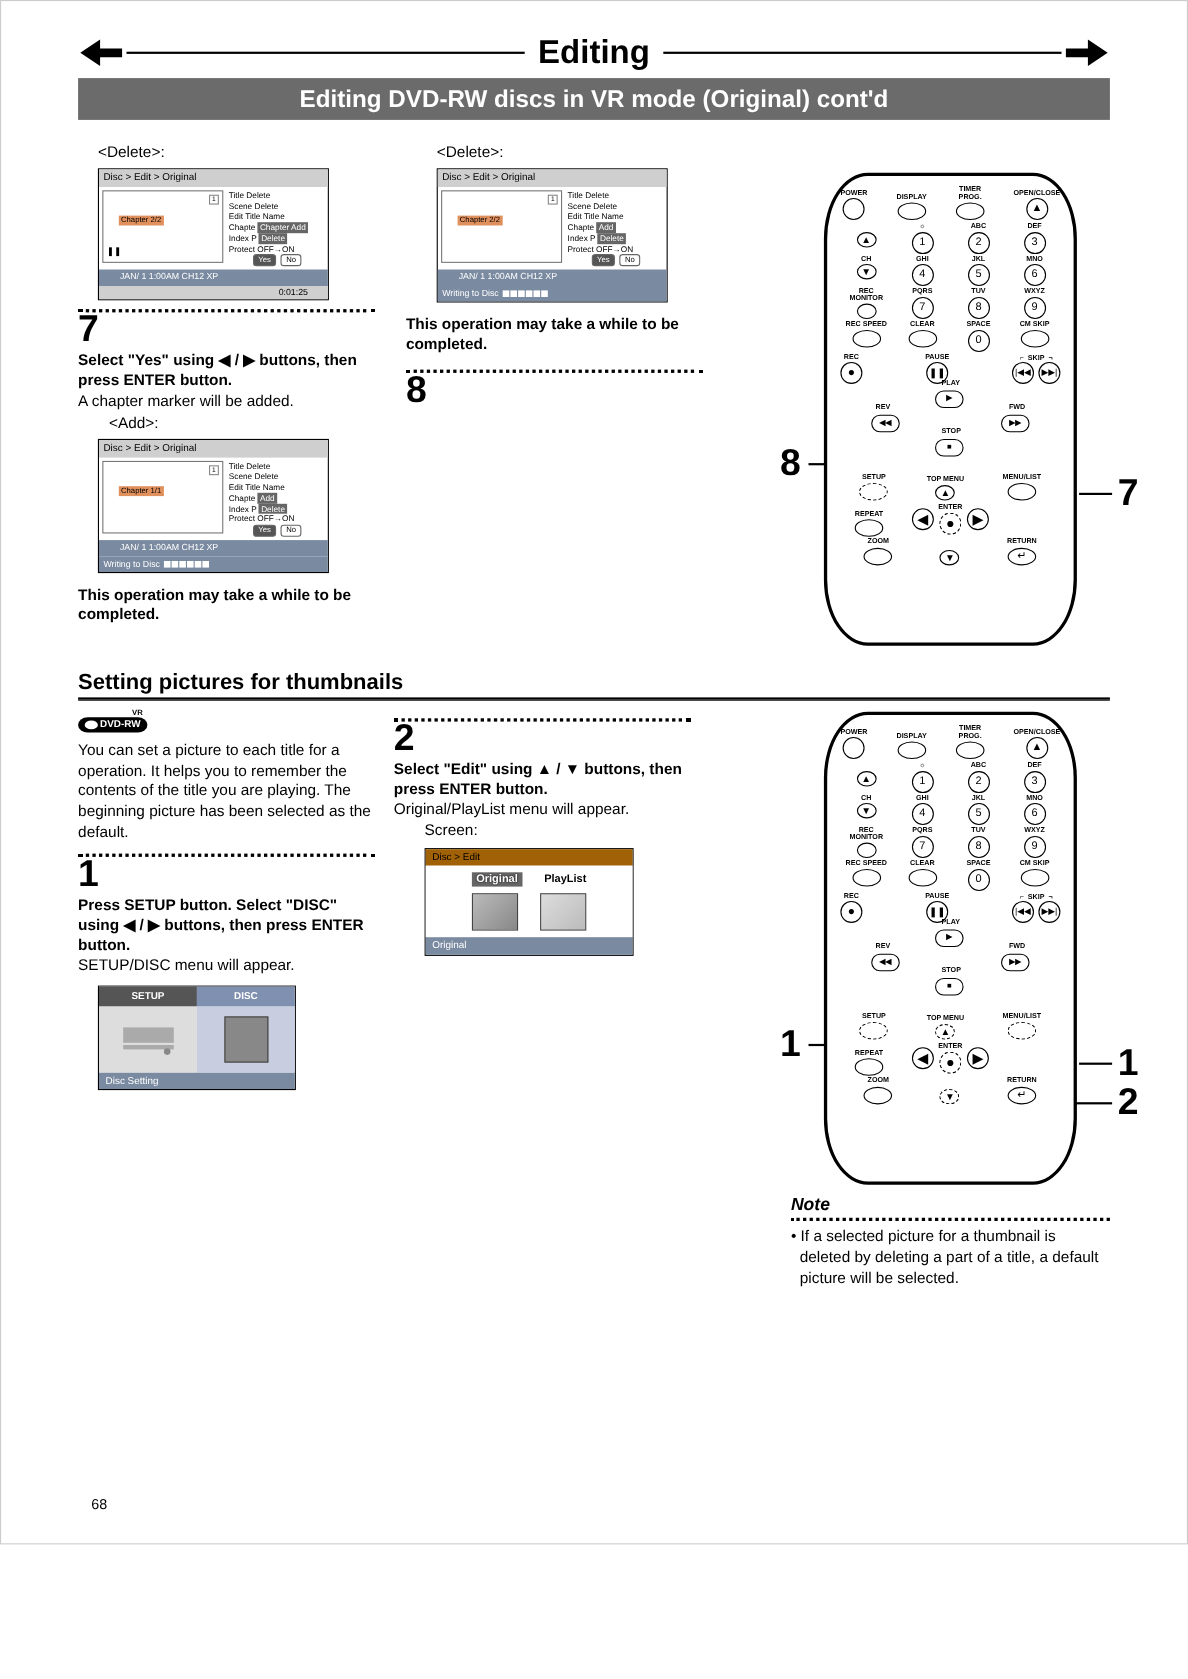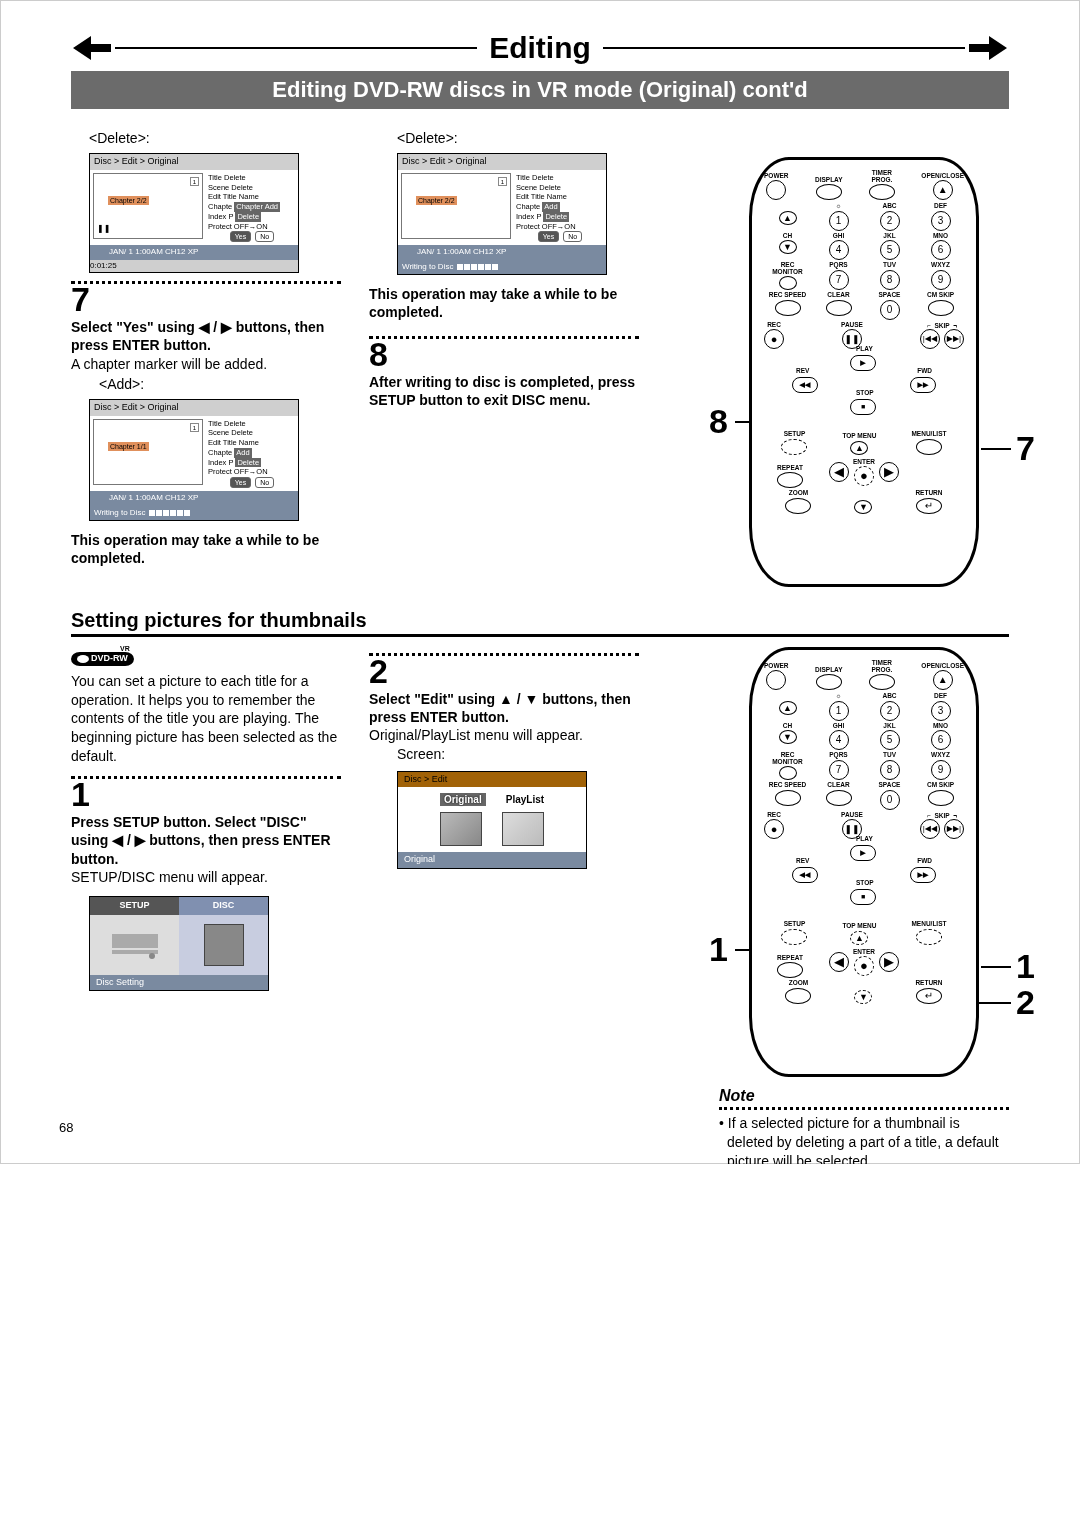--- a/index.html
+++ b/index.html
@@ -1,17 +1,17 @@
 <!DOCTYPE html>
 <html><head>
 <meta charset="utf-8">
 <style>
   * { box-sizing: border-box; margin: 0; padding: 0; }
   body { font-family: "Helvetica Neue", Arial, sans-serif; font-size: 13px; background: #fff; color: #000; }
-  .page { width: 1080px; height: 1164px; margin: 0 auto; padding: 30px 70px 30px 70px; position: relative; border: 1px solid #ccc; }
+  .page { width: 1080px; height: 1404px; margin: 0 auto; padding: 30px 70px 30px 70px; position: relative; border: 1px solid #ccc; }
   .header-decor { display: flex; align-items: center; justify-content: center; margin-bottom: 6px; }
   .header-decor svg { flex: 0 0 auto; }
   .header-decor .line { flex: 1; height: 2px; background: #000; }
   .section-title { font-size: 30px; font-weight: bold; text-align: center; padding: 0 12px; }
   .subtitle-bar { background: #6b6b6b; color: #ffffff; font-size: 22px; font-weight: bold; text-align: center; padding: 6px 0; margin-bottom: 18px; }
   .columns { display: flex; gap: 28px; }
   .col-left, .col-mid { flex: 0 0 270px; font-size: 14px; line-height: 1.3; }
   .col-right { flex: 1; position: relative; }
   .tag { font-size: 14px; margin: 2px 0 6px 18px; }
   .tag2 { font-size: 14px; margin: 2px 0 6px 28px; }
@@ -24,21 +24,21 @@
   .osd .preview .pause { position: absolute; bottom: 3px; left: 3px; font-size: 8px; }
   .osd .menu { flex: 1; font-size: 7.5px; padding: 3px 2px; line-height: 1.3; }
   .osd .menu .hl { background: #666; color: #fff; display: inline-block; padding: 0 2px; }
   .osd .info { background: #7a8aa0; color: #fff; font-size: 8px; padding: 2px 19px; display: flex; justify-content: space-between; }
   .osd .writing { background: #7a8aa0; color: #fff; font-size: 8px; padding: 2px 4px; display: flex; align-items: center; gap: 4px; }
   .osd .writing .bar { display: flex; gap: 1px; }
   .osd .writing .bar span { width: 6px; height: 6px; background: #fff; display: inline-block; }
   .osd .yn { text-align: center; }
   .osd .yn .b { border: 1px solid #666; padding: 0 4px; margin: 0 2px; font-size: 7px; display: inline-block; border-radius: 3px; }
   .osd .yn .sel { background: #555; color: #fff; }
-  .timer { font-size: 8px; padding: 1px 0; background: #cfcfcf; }
+  .timer { font-size: 8px; text-align: right; padding: 1px 18px; background: #cfcfcf; }
   .bullet { font-size: 14px; padding-left: 6px; text-indent: -6px; margin-left: 18px; margin-bottom: 2px; }
   .dots { border-top: 3px dotted #000; margin: 6px 0 2px 0; }
   .dots-mid { border-top: 3px dotted #000; margin: 6px 0 2px 0; }
   .stepnum { font-size: 34px; font-weight: bold; line-height: 1; margin-top: -4px; margin-bottom: 2px; }
   .bold { font-weight: bold; }
   .subhead { font-size: 20px; font-weight: bold; margin-top: 22px; margin-bottom: 2px; }
   .subhead-line { height: 3px; border-top: 2px solid #000; border-bottom: 1px solid #000; margin-bottom: 10px; }
   .badge { display: inline-block; background: #000; color: #fff; border-radius: 10px 10px 10px 10px / 8px; padding: 1px 6px; font-size: 9px; font-weight: bold; position: relative; margin-bottom: 6px; }
   .badge:before { content: "VR"; position: absolute; top: -8px; right: 4px; font-size: 7px; color: #000; font-weight: bold; }
   .badge .eye { display: inline-block; width: 12px; height: 8px; background: #fff; border-radius: 50%; margin-right: 2px; vertical-align: middle; }
@@ -52,21 +52,21 @@
   .filmstrip { width: 40px; height: 42px; background: #888; border: 1px solid #444; position: relative; }
   .setup-box .foot { background: #7a8aa0; color: #fff; font-size: 9px; padding: 2px 6px; }
   .edit-box { width: 190px; margin: 8px 0 4px 28px; border: 1px solid #000; }
   .edit-box .crumb { background: #a16207; font-size: 9px; padding: 2px 6px; }
   .edit-box .mid { background: #fff; padding: 6px; }
   .edit-box .tabs { display: flex; gap: 20px; justify-content: center; font-size: 10px; font-weight: bold; }
   .edit-box .tabs span:first-child { color: #fff; text-shadow: 0 0 2px #000; background: #666; padding: 0 4px; }
   .edit-box .thumbs { display: flex; gap: 20px; justify-content: center; margin-top: 6px; }
   .edit-box .th { width: 42px; height: 34px; background: linear-gradient(135deg,#bbb,#888); border: 1px solid #444; }
   .edit-box .foot { background: #7a8aa0; color: #fff; font-size: 9px; padding: 2px 6px; }
-  .pagenum { position: absolute; bottom: 28px; left: 58px; font-size: 13px; }
+  .pagenum { position: absolute; bottom: 28px; left: 82px; font-size: 13px; }
 
   
   .remote-wrap { position: relative; width: 290px; margin-left: auto; }
   .remote { width: 230px; height: 430px; border: 3px solid #000; border-radius: 40px / 60px; padding: 10px 12px; position: relative; background: #fff; margin-left: 30px; }
   .remote .lbl { font-size: 6.5px; font-weight: bold; text-align: center; line-height: 1; }
   .remote .btn { border: 1.5px solid #000; border-radius: 50%; background: #fff; }
   .rowr { display: flex; justify-content: space-between; align-items: flex-end; margin-bottom: 3px; }
   .rcol { display: flex; flex-direction: column; align-items: center; gap: 1px; }
   .sm { width: 18px; height: 14px; border-radius: 9px; }
   .circ { width: 20px; height: 20px; }
@@ -75,21 +75,21 @@
   .callout-line { position: absolute; background: #000; height: 1.5px; }
   .callout-num { position: absolute; font-size: 34px; font-weight: bold; }
   .play-cluster { position: relative; height: 74px; margin: 4px -4px; }
   .play-cluster .pbtn { position: absolute; width: 26px; height: 16px; border: 1.5px solid #000; border-radius: 10px; font-size: 7px; text-align: center; line-height: 14px; font-weight: bold; }
   .grid4 { display: grid; grid-template-columns: repeat(4, 1fr); gap: 2px 4px; margin-bottom: 2px; }
   .grid4 .rcol { }
   .nav-cluster { display: flex; justify-content: center; gap: 4px; align-items: center; margin: 2px 0; }
   .rowsmall { display:flex; justify-content:space-around; align-items:flex-end; }
 
   
-  .columns2 { display: flex; gap: 28px; }
+  .columns2 { display: flex; gap: 17px; }
   .columns2 .col-left, .columns2 .col-mid { flex: 0 0 270px; }
   .columns2 .col-right { flex: 1; }
   .remote2 { height: 430px; }
 </style>
 </head>
 <body>
 
 <div class="page">
 
   <div class="header-decor">
@@ -202,21 +202,20 @@
               <span></span>
               <span></span>
               <span></span>
               <span></span>
             </span>
           </div>
       </div>
       <div class="bold" style="margin-top:10px">This operation may take a while to be completed.</div>
       <div class="dots-mid" style="margin-top:14px"></div>
       <div class="stepnum">8</div>
-      <div class="bold">After writing to disc is completed, press SETUP button to exit DISC menu.</div>
     </div>
 
     <div class="col-right">
       <div class="remote-wrap" style="margin-top:30px">
         <div class="callout-num" style="left:-10px; top:245px">8</div>
         <div class="callout-line" style="left:16px; top:264px; width:42px"></div>
         <div class="callout-num" style="right:-26px; top:272px">7</div>
         <div class="callout-line" style="right:-2px; top:291px; width:30px"></div>
 
         <div class="remote">

